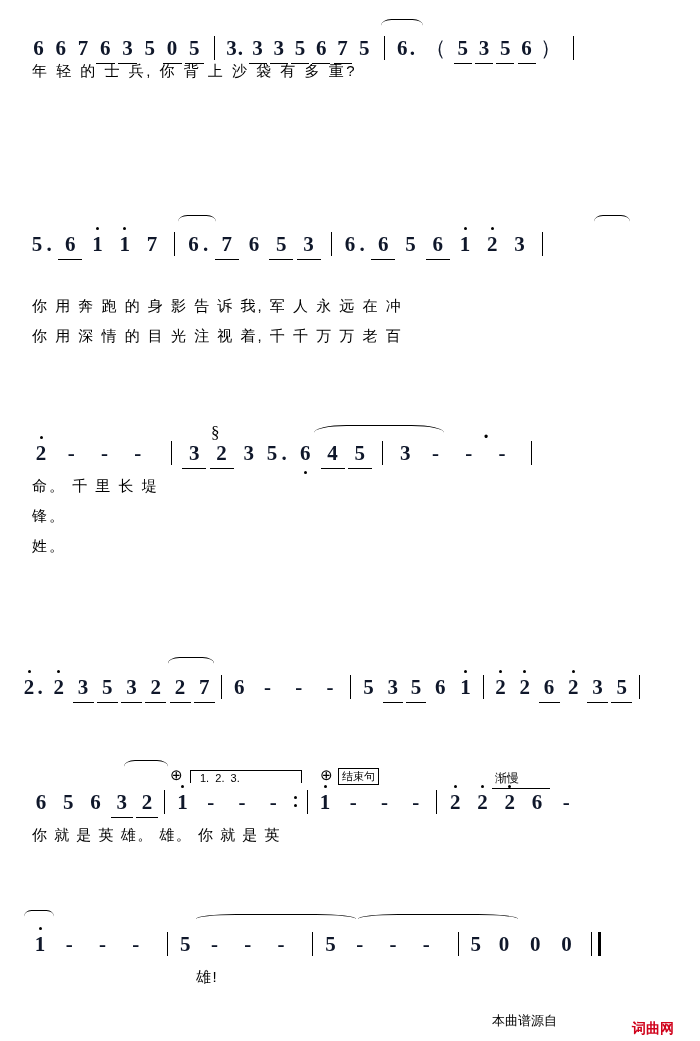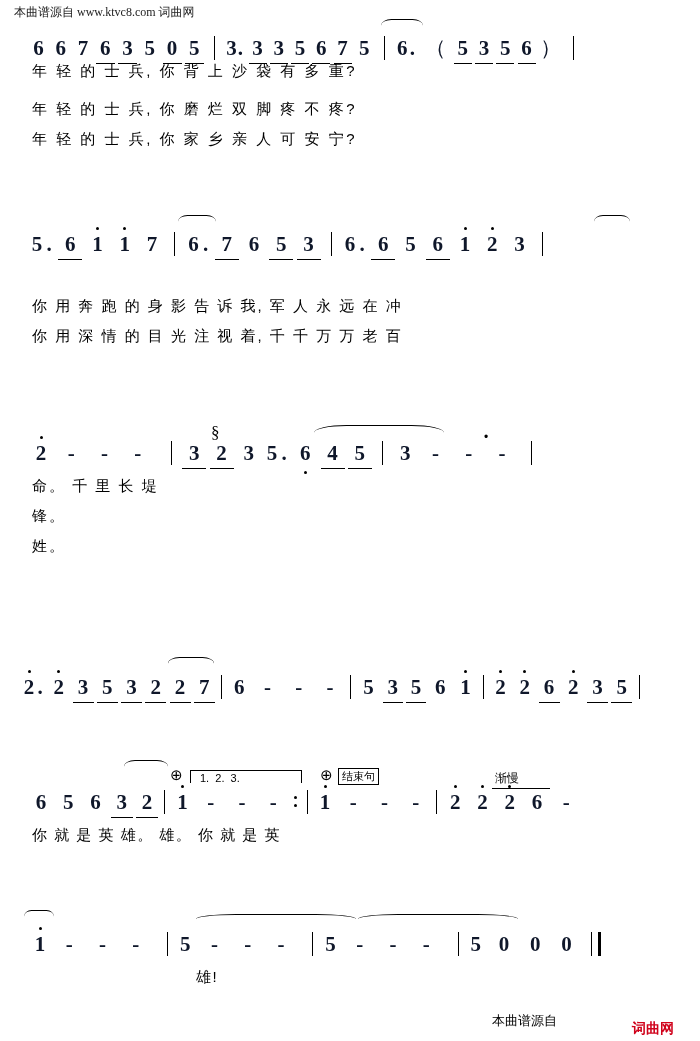--- a/index.html
+++ b/index.html
@@ -138,21 +138,20 @@
   }
   .repeat-dots:after{
     content:"";position:absolute;left:2px;top:14px;width:3px;height:3px;border-radius:50%;background:#000;
   }
 </style>
 </head>
 <body>
 
 <div class="page">
 
-  <div class="topbar">本曲谱源自 www.ktvc8.com 词曲网</div>
 
   <div class="system" style="top:22px;height:150px;">
 
     <div class="slur" style="left:381px;top:-3px;width:42px;"></div>
 
     <div class="notes" style="top:12px;left:30px;">
       <span class="n" style="width:17px;">6</span>
       <span class="n" style="width:17px;">6</span>
       <span class="n" style="width:17px;">7</span>
       <span class="n u1" style="width:17px;">6</span>
@@ -173,22 +172,20 @@
       <span class="n" style="width:28px;font-weight:normal;">（</span>
       <span class="n u1" style="width:16px;">5</span>
       <span class="n u1" style="width:16px;">3</span>
       <span class="n u1" style="width:16px;">5</span>
       <span class="n u1" style="width:16px;">6</span>
       <span class="n" style="width:22px;font-weight:normal;">）</span>
       <span class="vbar"></span>
     </div>
 
     <div class="lyric" style="top:40px;left:32px;letter-spacing:2.5px;">年 轻 的 士    兵, 你 背  上 沙 袋 有   多 重?</div>
-    <div class="lyric" style="top:78px;left:32px;letter-spacing:2.5px;">年 轻 的 士    兵, 你 磨  烂 双 脚 疼   不 疼?</div>
-    <div class="lyric" style="top:108px;left:32px;letter-spacing:2.5px;">年 轻 的 士    兵, 你 家  乡 亲 人 可   安 宁?</div>
   </div>
 
   <div class="system" style="top:215px;height:150px;">
     <div class="slur" style="left:178px;top:0px;width:38px;"></div>
     <div class="slur" style="left:594px;top:0px;width:36px;"></div>
 
     <div class="notes" style="top:17px;left:30px;">
       <span class="n" style="width:14px;">5</span><span class="n" style="width:10px;">.</span>
       <span class="n u1" style="width:22px;">6</span>
       <span class="n u1 dotup" style="width:22px;">1</span>

